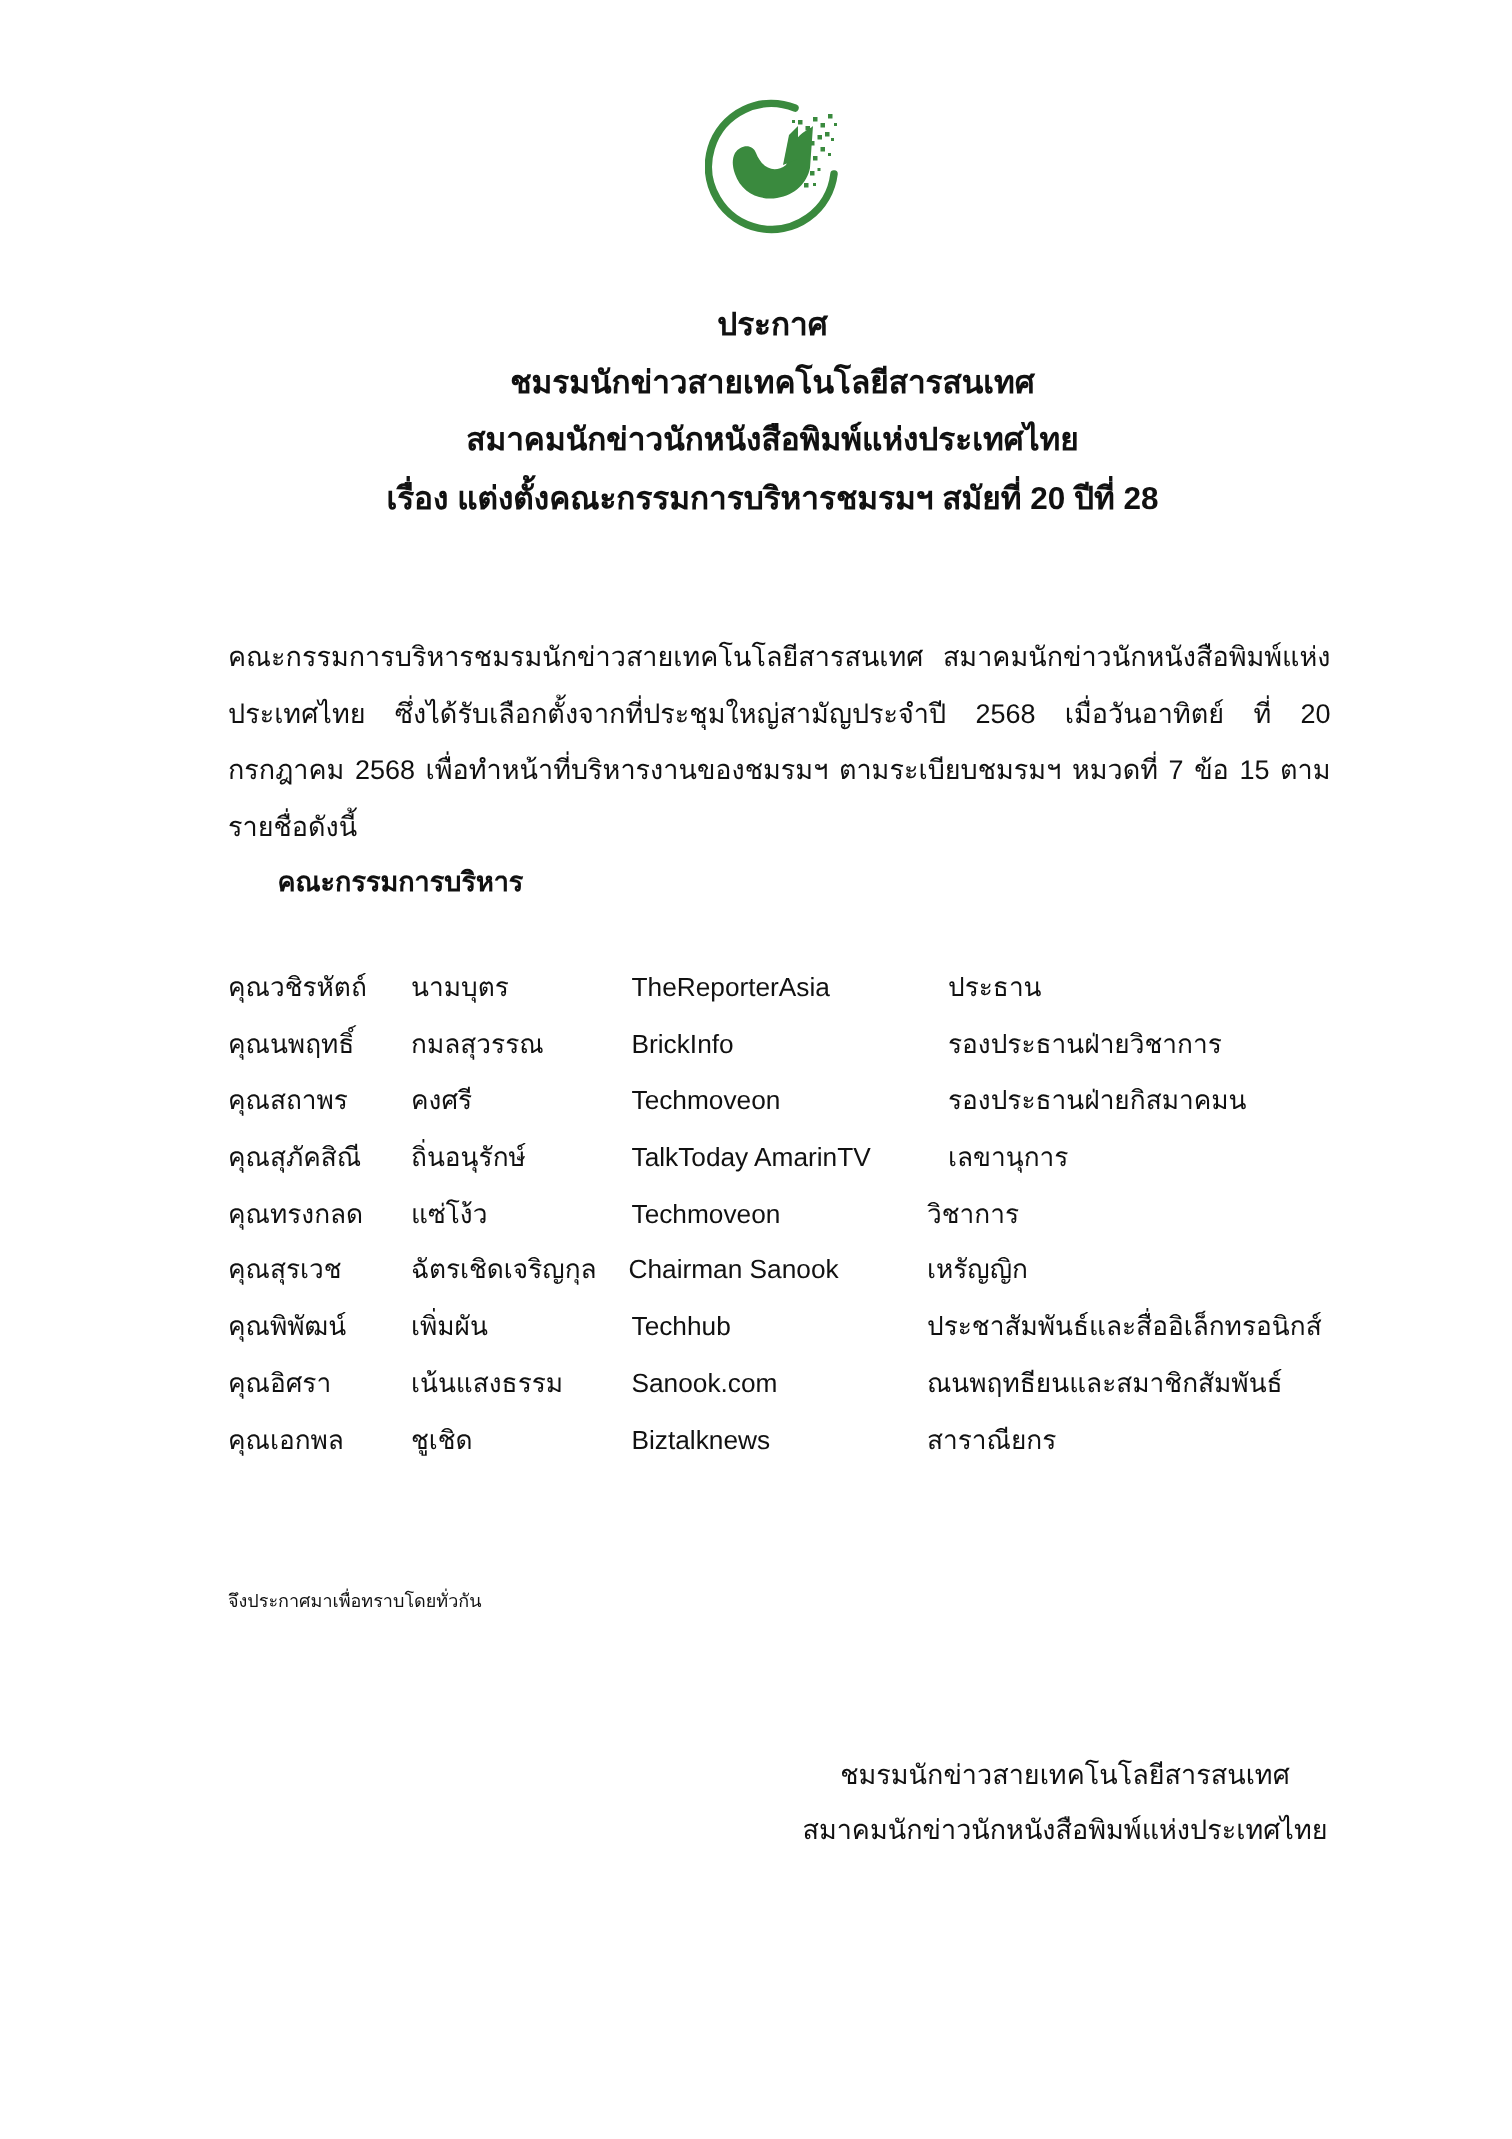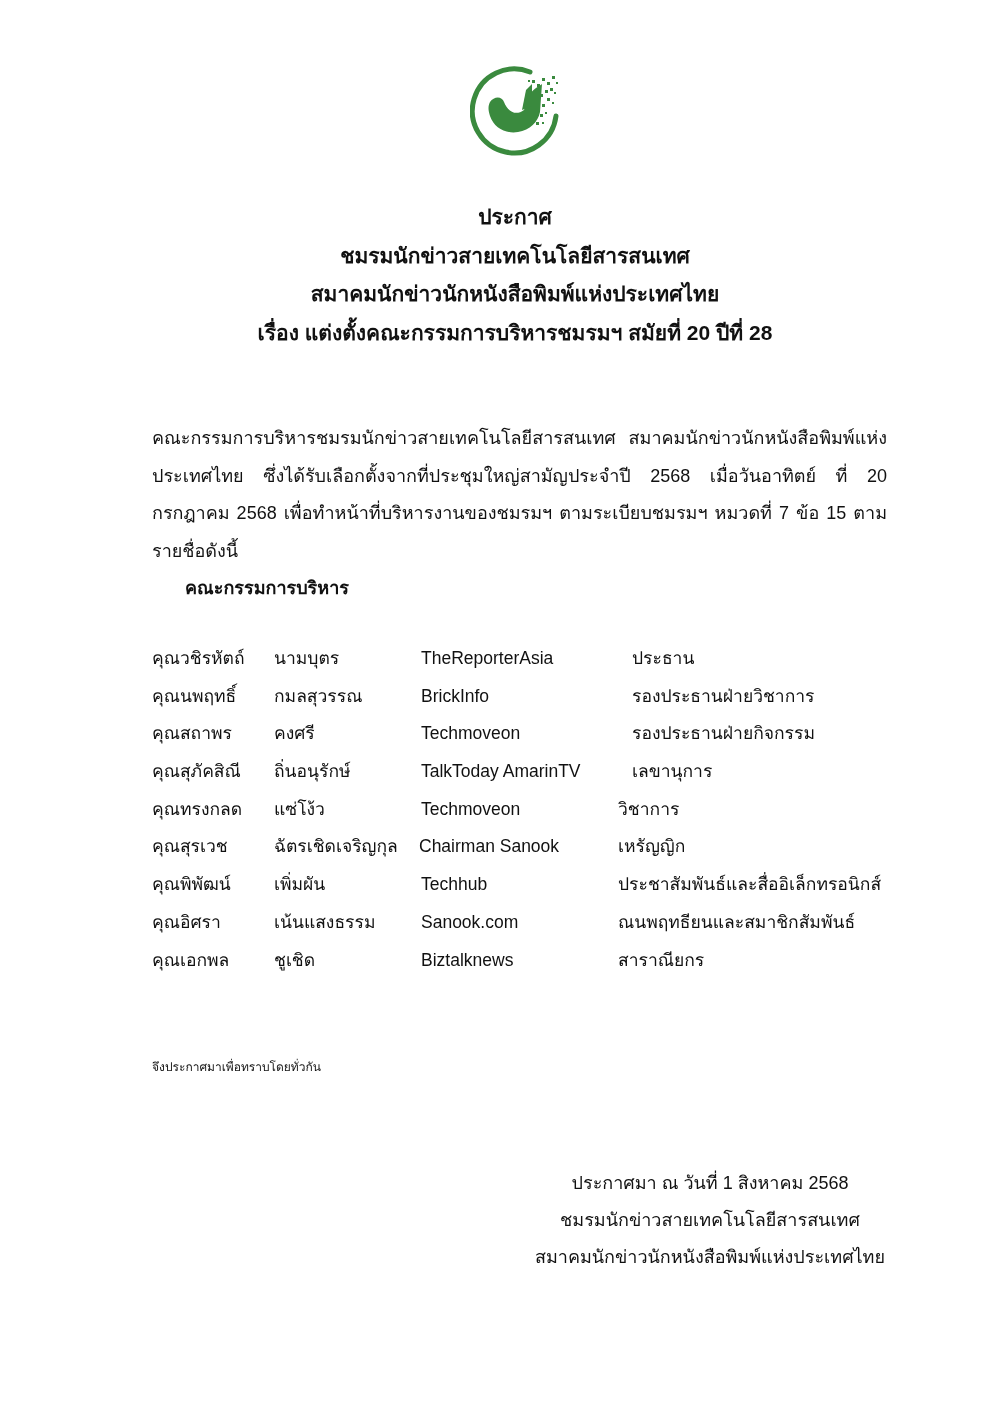--- a/index.html
+++ b/index.html
@@ -72,21 +72,21 @@
   <div class="member-row">
     <span class="c1">คุณนพฤทธิ์</span>
     <span class="c2">กมลสุวรรณ</span>
     <span class="c3">BrickInfo</span>
     <span class="c4">รองประธานฝ่ายวิชาการ</span>
   </div>
   <div class="member-row">
     <span class="c1">คุณสถาพร</span>
     <span class="c2">คงศรี</span>
     <span class="c3">Techmoveon</span>
-    <span class="c4">รองประธานฝ่ายกิจกรรม</span>
+    <span class="c4">รองประธานฝ่ายกิสมาคมน</span>
   </div>
   <div class="member-row">
     <span class="c1">คุณสุภัคสิณี</span>
     <span class="c2">ถิ่นอนุรักษ์</span>
     <span class="c3">TalkToday AmarinTV</span>
     <span class="c4">เลขานุการ</span>
   </div>
   <div class="member-row">
     <span class="c1">คุณทรงกลด</span>
     <span class="c2">แซ่โง้ว</span>
@@ -115,16 +115,15 @@
     <span class="c1">คุณเอกพล</span>
     <span class="c2">ชูเชิด</span>
     <span class="c3">Biztalknews</span>
     <span class="c4" style="left:466px">สาราณียกร</span>
   </div>
 </div>
 
 <div class="closing">จึงประกาศมาเพื่อทราบโดยทั่วกัน</div>
 
 <div class="signature">
-  <div>ประกาศมา ณ วันที่ 1 สิงหาคม 2568</div>
   <div>ชมรมนักข่าวสายเทคโนโลยีสารสนเทศ</div>
   <div>สมาคมนักข่าวนักหนังสือพิมพ์แห่งประเทศไทย</div>
 </div>
 
 </body></html>

